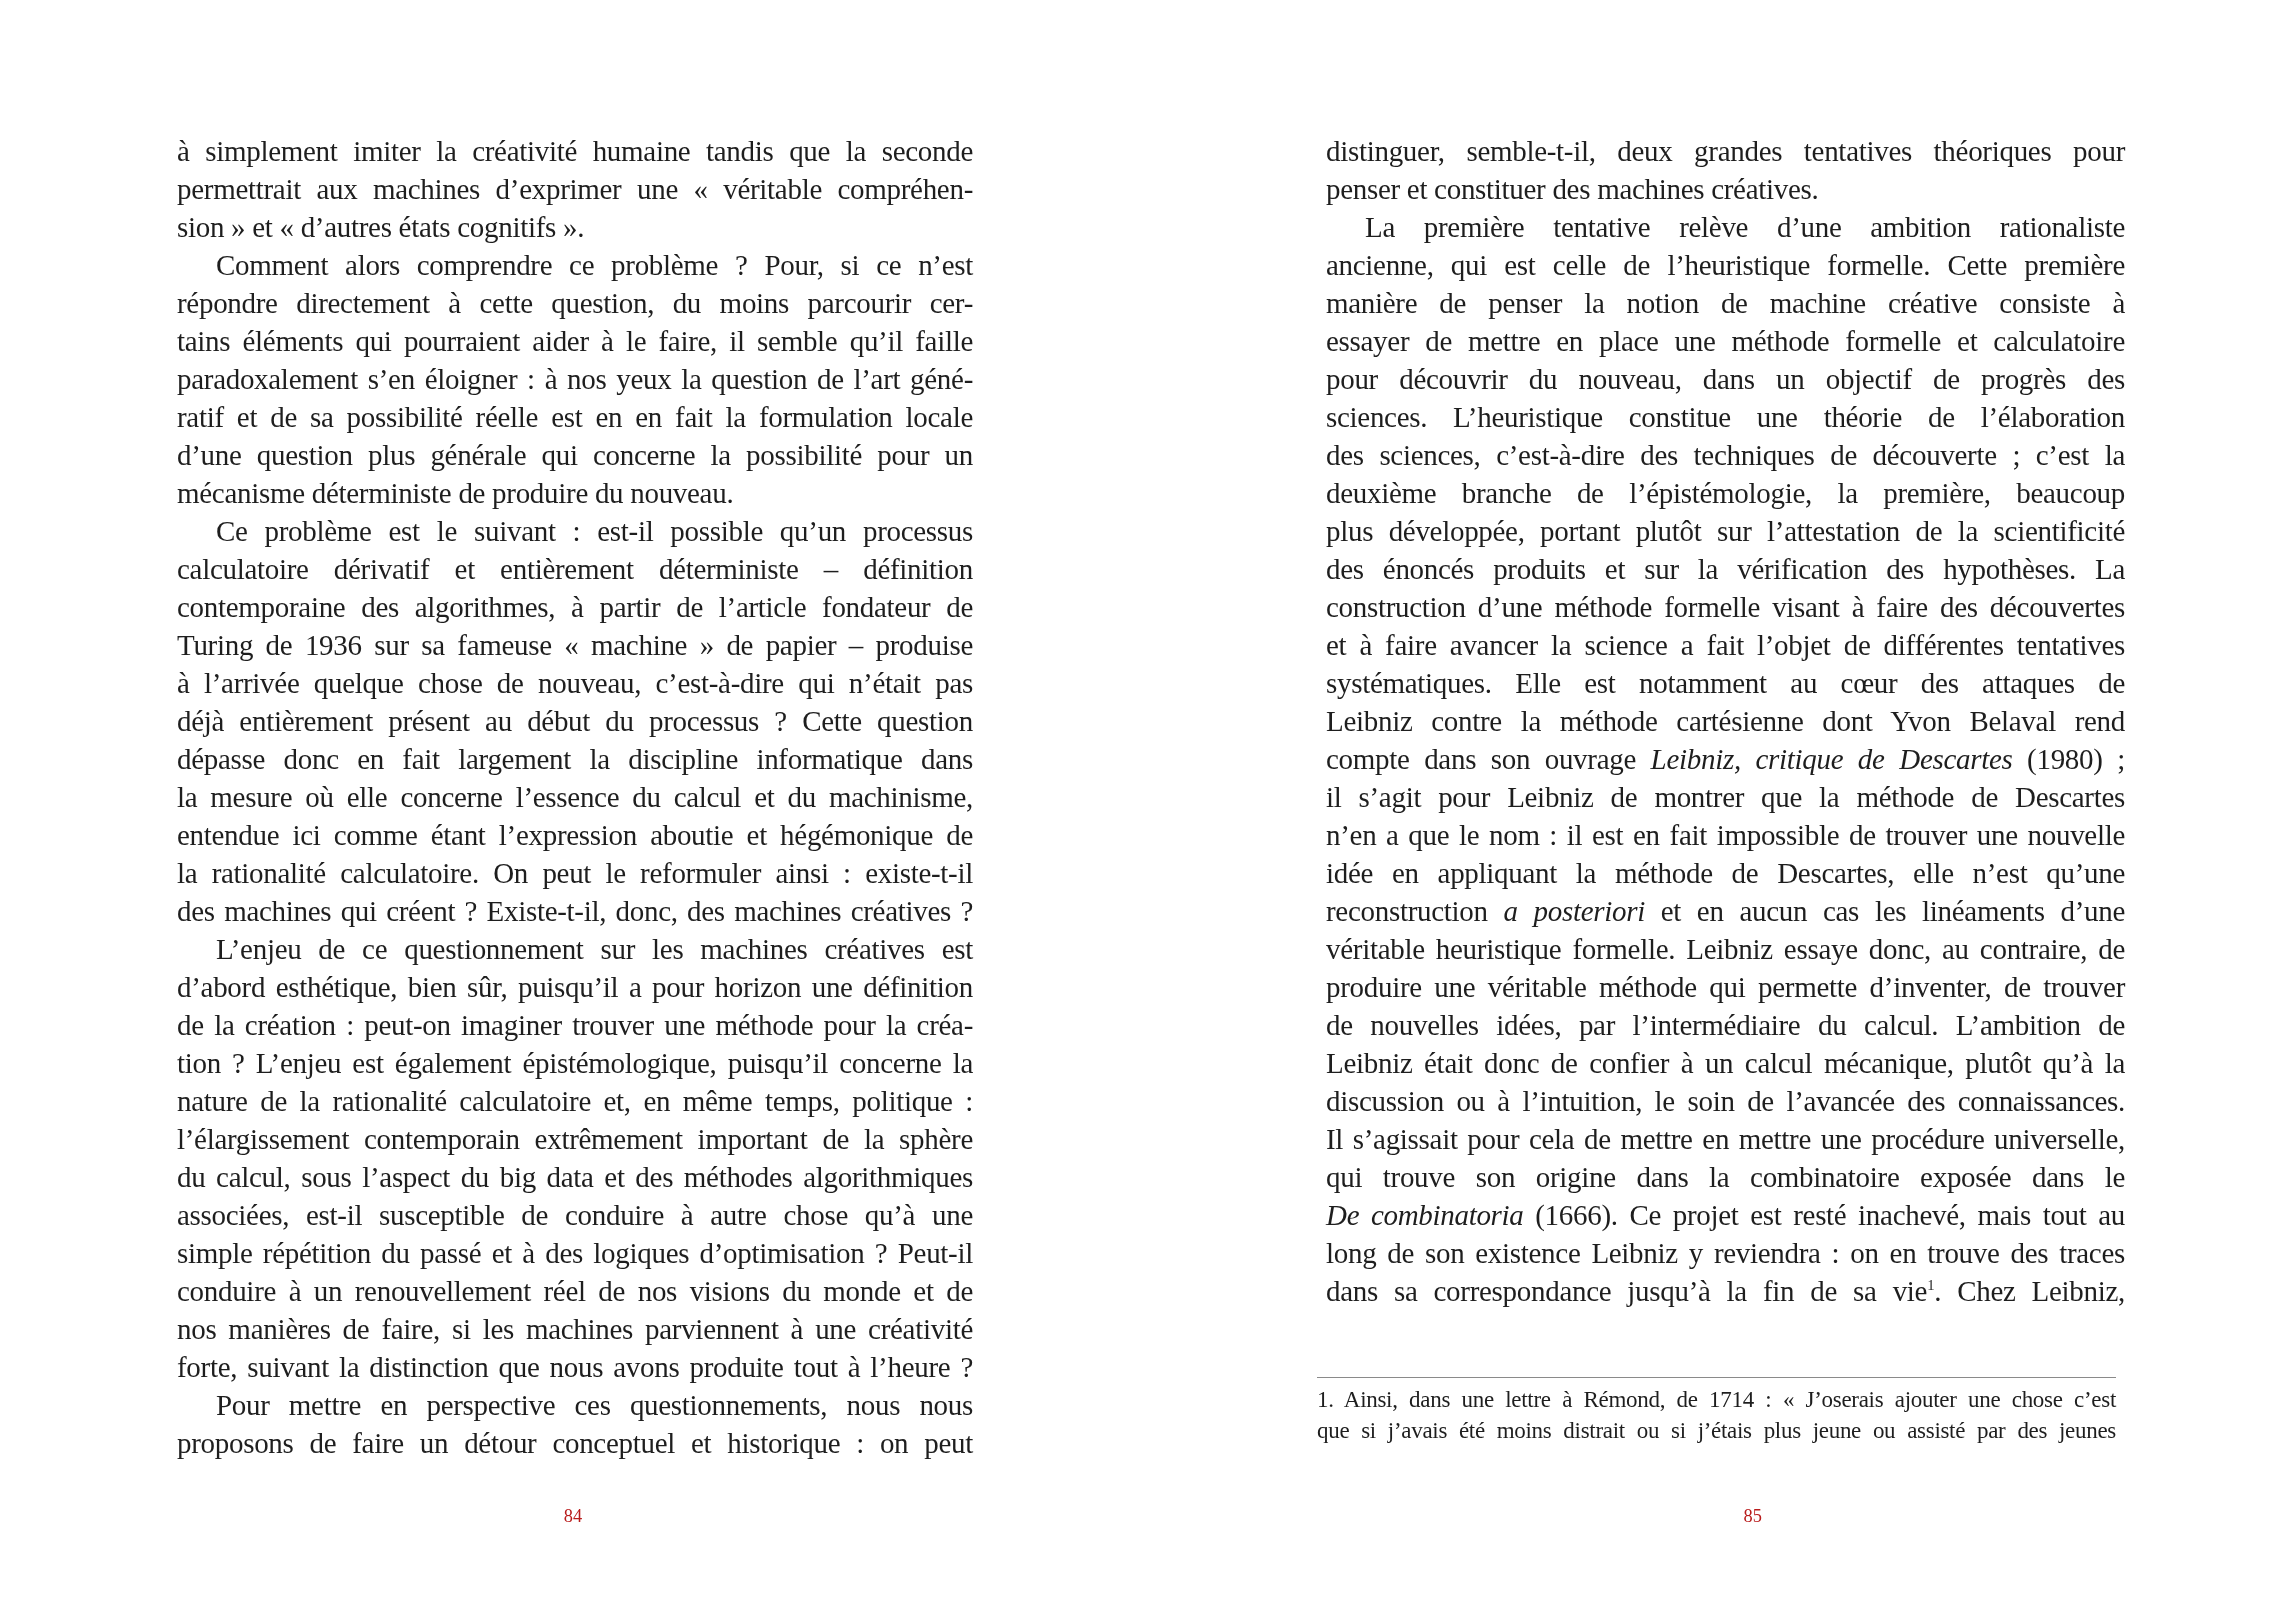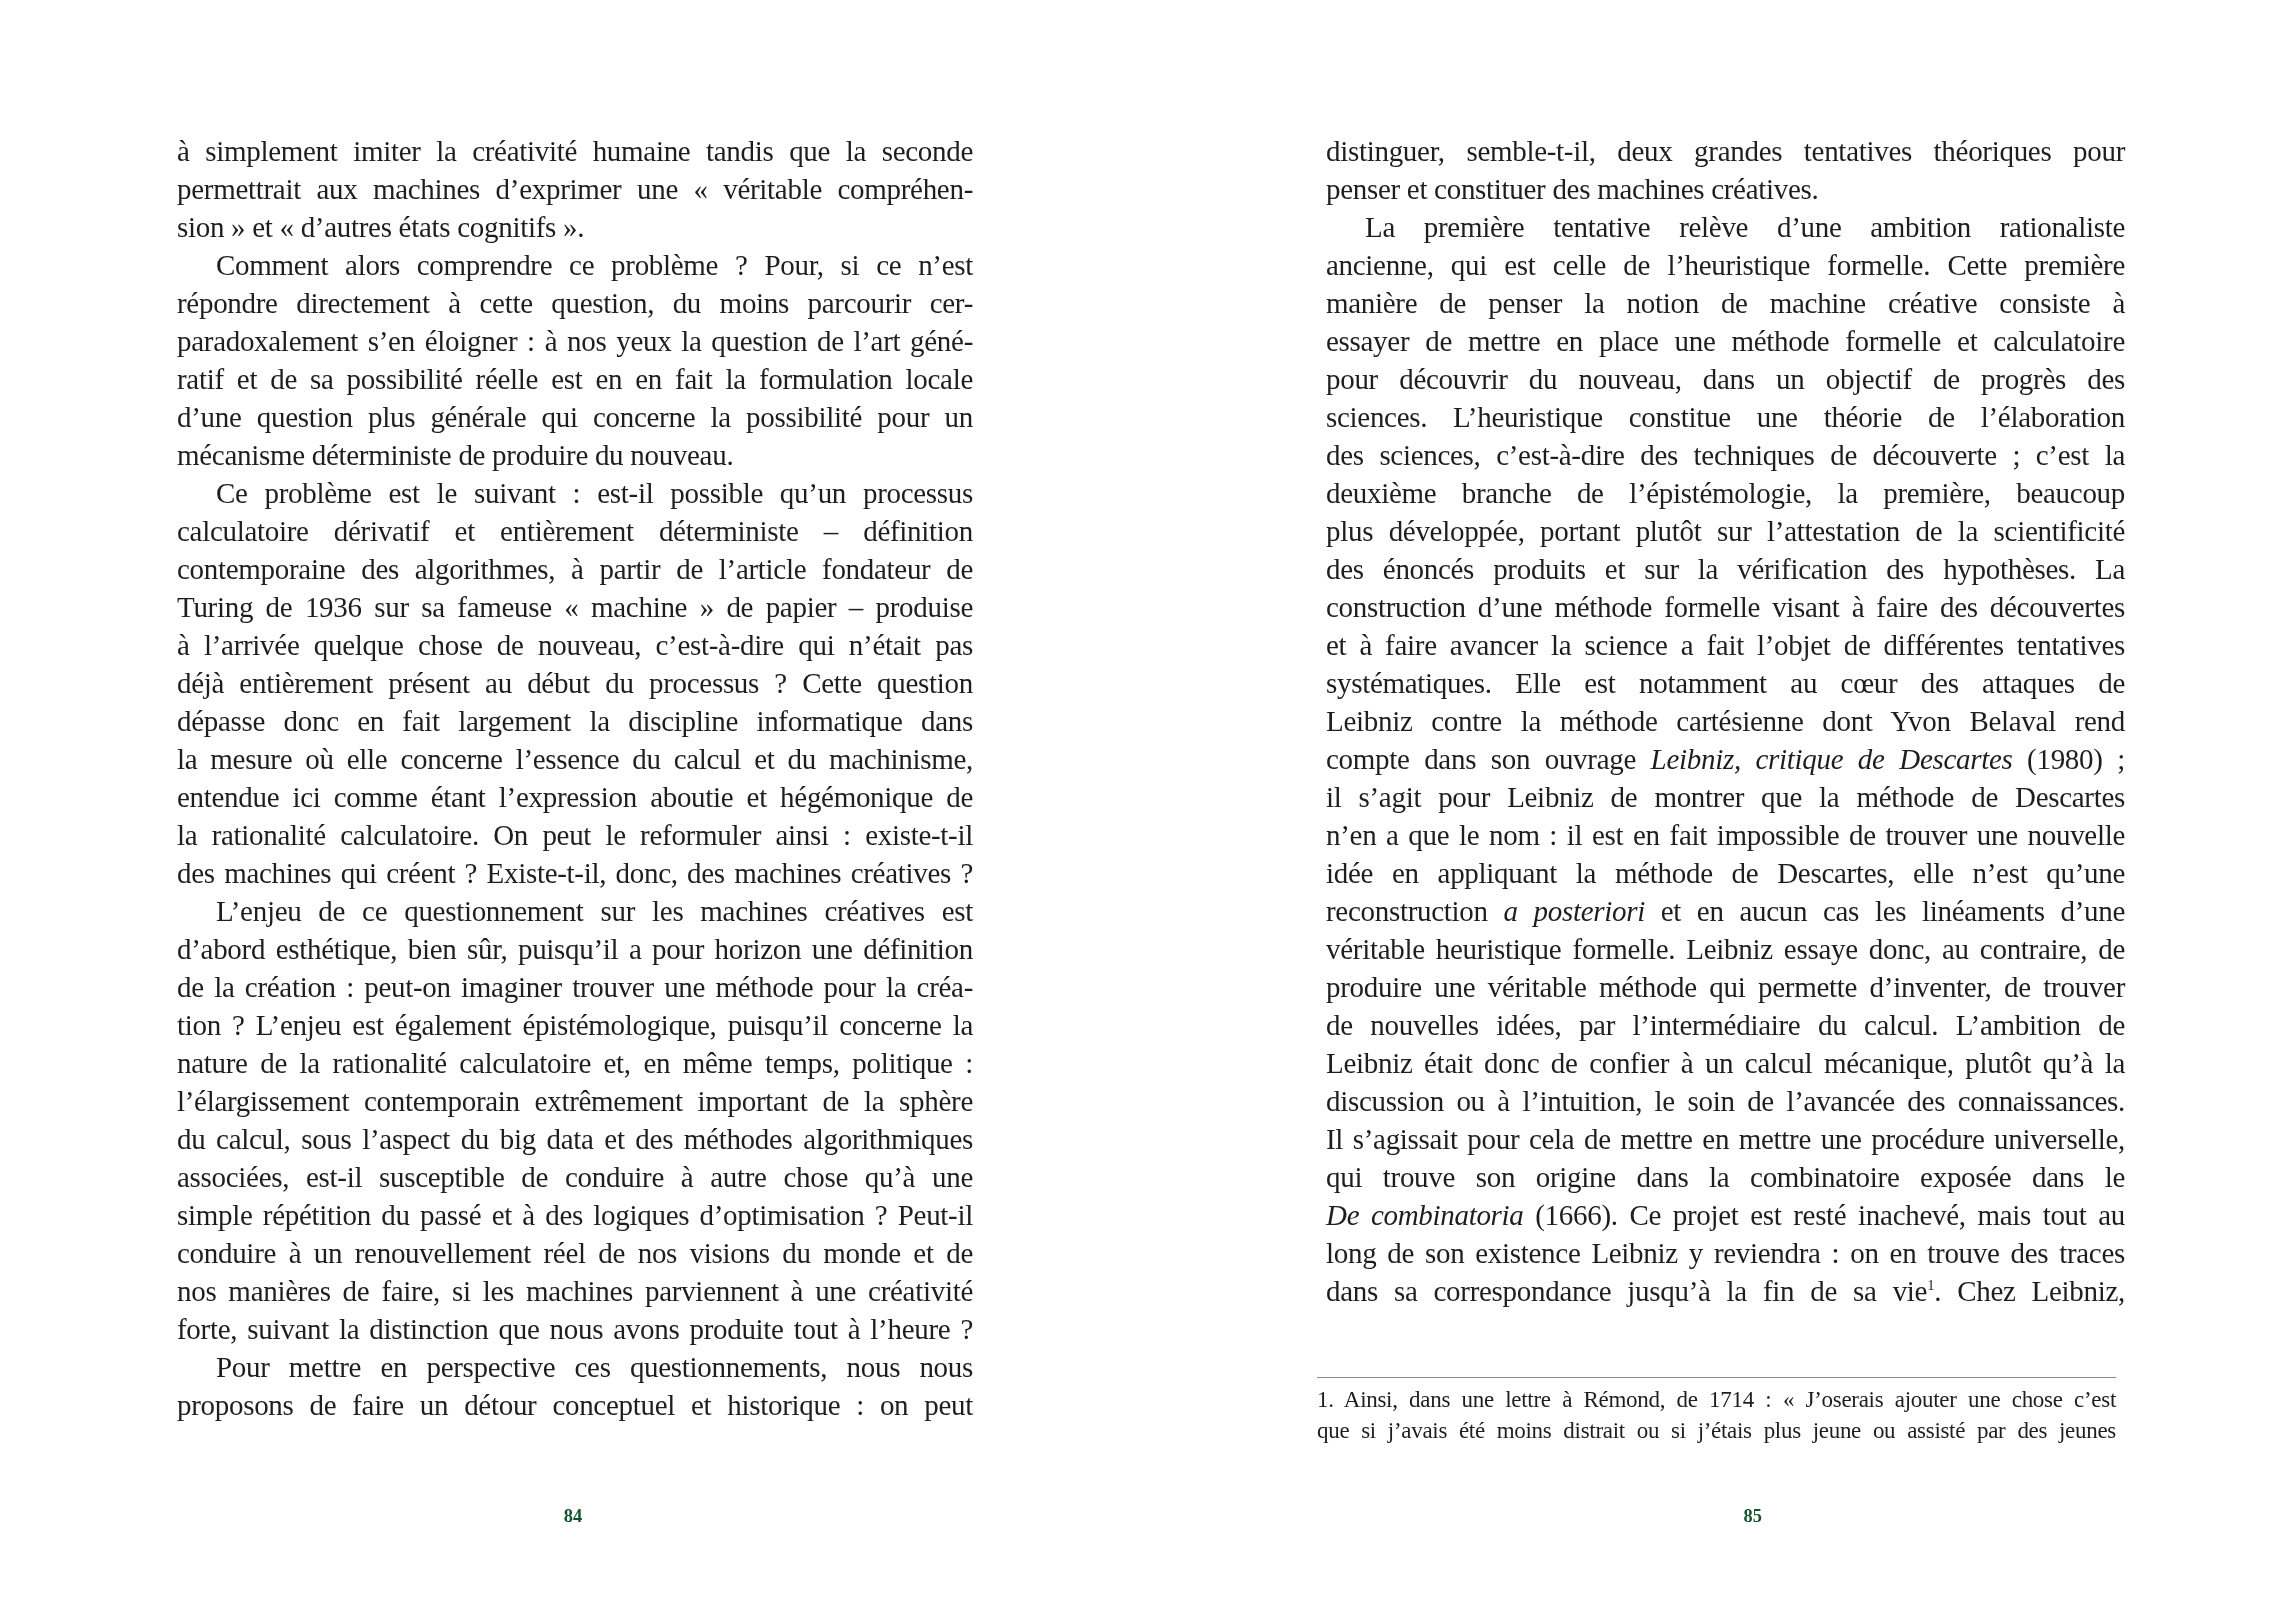--- a/index.html
+++ b/index.html
@@ -83,40 +83,40 @@
       white-space: nowrap;
       text-align: justify;
       text-align-last: justify;
       letter-spacing: -0.3px;
     }
 
     .folio {
       position: absolute;
       top: 1506px;
       font-size: 18.4px;
-      color: #14532d;
+      color: #b91c1c;
       text-align: center;
       width: 78px;
-      font-weight: bold;
     }
     .page-left .folio { left: 534px; }
     .page-right .folio { left: 538px; text-align: right; }
   </style>
 </head>
 <body>
 
 <div class="spread">
 
   <div class="page page-left">
     <div class="column" id="left-column">
         <div class="line">à simplement imiter la créativité humaine tandis que la seconde</div>
         <div class="line">permettrait aux machines d’exprimer une « véritable compréhen-</div>
         <div class="line last">sion » et « d’autres états cognitifs ».</div>
         <div class="line indent">Comment alors comprendre ce problème ? Pour, si ce n’est</div>
         <div class="line">répondre directement à cette question, du moins parcourir cer-</div>
+        <div class="line">tains éléments qui pourraient aider à le faire, il semble qu’il faille</div>
         <div class="line">paradoxalement s’en éloigner : à nos yeux la question de l’art géné-</div>
         <div class="line">ratif et de sa possibilité réelle est en en fait la formulation locale</div>
         <div class="line">d’une question plus générale qui concerne la possibilité pour un</div>
         <div class="line last">mécanisme déterministe de produire du nouveau.</div>
         <div class="line indent">Ce problème est le suivant : est-il possible qu’un processus</div>
         <div class="line">calculatoire dérivatif et entièrement déterministe – définition</div>
         <div class="line">contemporaine des algorithmes, à partir de l’article fondateur de</div>
         <div class="line">Turing de 1936 sur sa fameuse « machine » de papier – produise</div>
         <div class="line">à l’arrivée quelque chose de nouveau, c’est-à-dire qui n’était pas</div>
         <div class="line">déjà entièrement présent au début du processus ? Cette question</div>

